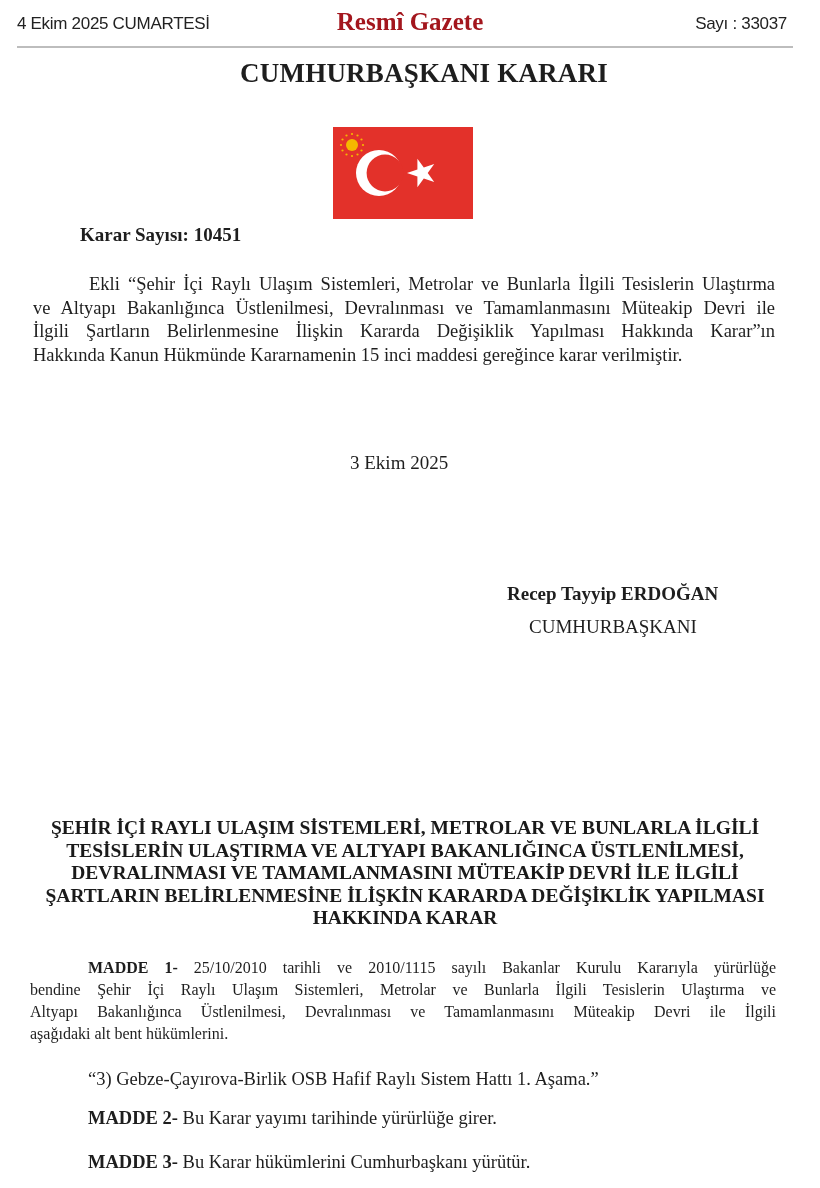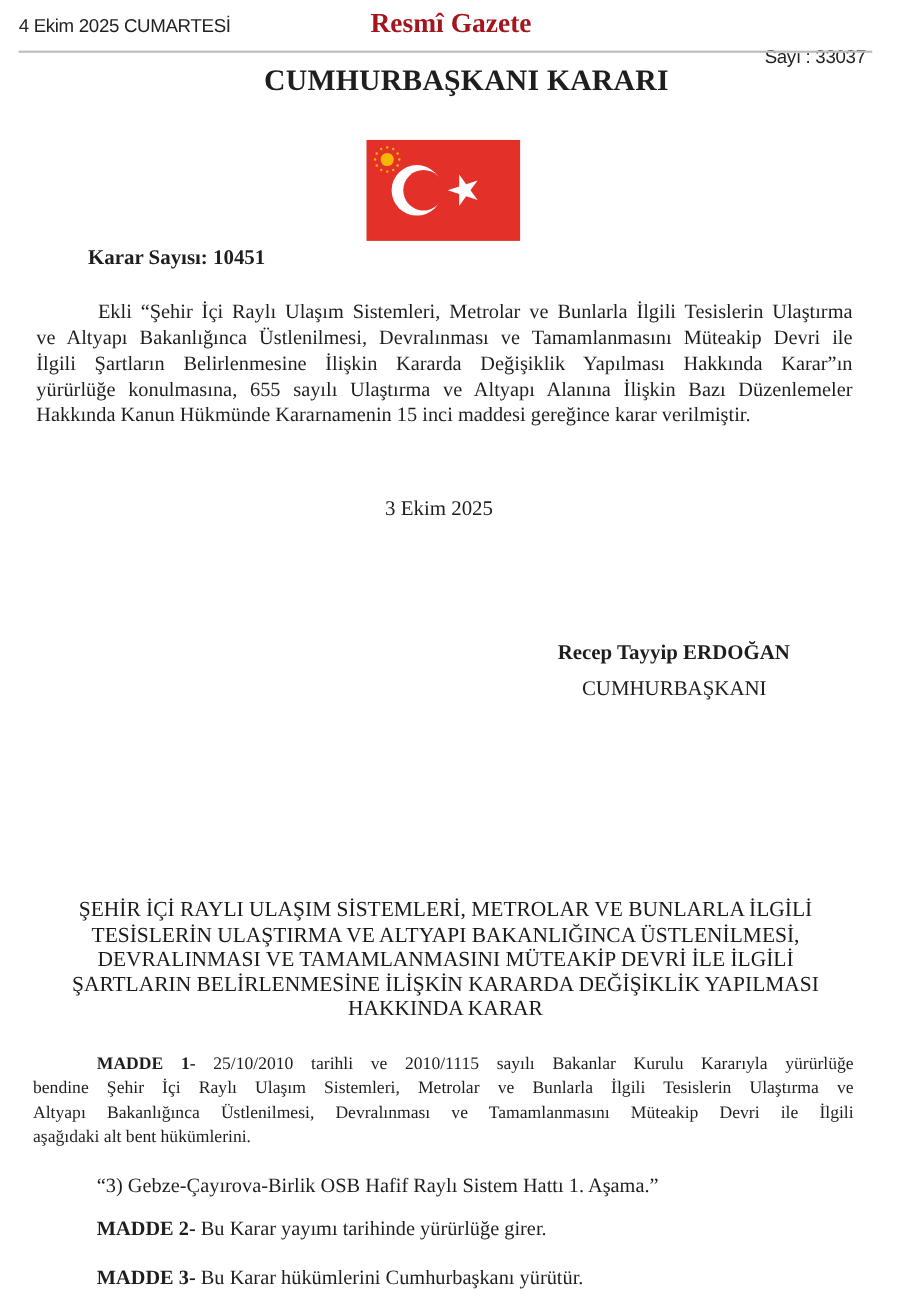--- a/index.html
+++ b/index.html
@@ -1,34 +1,34 @@
 <!DOCTYPE html>
 <html><head>
   <meta charset="utf-8">
   <style>
     html, body { margin: 0; padding: 0; background: #ffffff; }
     body { width: 820px; height: 1188px; position: relative; overflow: hidden; color: #1a1a1a; }
     .abs { position: absolute; }
     .hdr-left, .hdr-right { font-family: "Liberation Sans", sans-serif; font-size: 17px; color: #222; top: 14px; letter-spacing: -0.3px; }
     .hdr-left { left: 17px; }
-    .hdr-right { right: 33px; margin-top: 28px; }
+    .hdr-right { right: 33px; }
     .hdr-brand { left: 0; width: 820px; text-align: center; top: 8px; font-family: "Liberation Serif", serif; font-weight: bold; font-size: 25px; color: #a3161d; }
     .rule { left: 17px; width: 776px; top: 46px; height: 2px; background: #bdbdbd; }
     .title { left: 14px; width: 820px; top: 58px; text-align: center; font-family: "Liberation Serif", serif; font-weight: bold; font-size: 27px; letter-spacing: 0.2px; color: #1e1e1e; }
     .flag { left: 333px; top: 127px; width: 140px; height: 92px; }
     .serif { font-family: "Liberation Serif", serif; font-size: 18.5px; color: #1e1e1e; }
     .karar-no { left: 80px; top: 224px; font-weight: bold; font-size: 19px; }
     .para { left: 33px; width: 742px; top: 273px; line-height: 23.5px; }
     .line { display: block; text-align: justify; text-align-last: justify; white-space: nowrap; height: 23.5px; }
     .line.last { text-align-last: left; }
     .line.indent { padding-left: 56px; }
     .date { left: 350px; top: 452px; font-size: 19px; text-align: center; }
     .sig-name { left: 507px; top: 583px; font-weight: bold; font-size: 19px; }
     .sig-title { left: 529px; top: 616px; font-size: 19px; }
-    .heading { left: 30px; width: 750px; top: 817px; text-align: center; font-family: "Liberation Serif", serif; font-weight: normal; font-size: 19.5px; line-height: 22.5px; color: #1a1a1a; }
+    .heading { left: 30px; width: 750px; top: 817px; text-align: center; font-family: "Liberation Serif", serif; font-weight: bold; font-size: 19.5px; line-height: 22.5px; color: #1a1a1a; }
     .heading span { display: block; white-space: nowrap; }
     .madde1 { left: 30px; width: 746px; top: 957px; line-height: 22px; font-size: 16px; }
     .madde1 .line { height: 22px; }
     .madde1 .line.indent { padding-left: 58px; }
     .quote { left: 88px; top: 1069px; font-size: 18.5px; }
     .m2 { left: 88px; top: 1108px; font-size: 18.5px; }
     .m3 { left: 88px; top: 1152px; font-size: 18.5px; }
     b.lbl { font-weight: bold; }
   </style>
 </head>
@@ -67,21 +67,20 @@
 
   <polygon fill="#ffffff" points="74,46 84.4,42.6 84.4,31.7 90.8,40.5 101.2,37.1 94.7,46 101.2,54.9 90.8,51.5 84.4,60.3 84.4,49.4"></polygon>
 </svg>
 
 <div class="abs serif karar-no">Karar Sayısı: 10451</div>
 
 <div class="abs serif para">
   <span class="line indent">Ekli “Şehir İçi Raylı Ulaşım Sistemleri, Metrolar ve Bunlarla İlgili Tesislerin Ulaştırma</span>
   <span class="line">ve Altyapı Bakanlığınca Üstlenilmesi, Devralınması ve Tamamlanmasını Müteakip Devri ile</span>
   <span class="line">İlgili Şartların Belirlenmesine İlişkin Kararda Değişiklik Yapılması Hakkında Karar”ın</span>
-  <span class="line">yürürlüğe konulmasına, 655 sayılı Ulaştırma ve Altyapı Alanına İlişkin Bazı Düzenlemeler</span>
   <span class="line last">Hakkında Kanun Hükmünde Kararnamenin 15 inci maddesi gereğince karar verilmiştir.</span>
 </div>
 
 <div class="abs serif date">3 Ekim 2025</div>
 <div class="abs serif sig-name">Recep Tayyip ERDOĞAN</div>
 <div class="abs serif sig-title">CUMHURBAŞKANI</div>
 
 <div class="abs heading">
   <span>ŞEHİR İÇİ RAYLI ULAŞIM SİSTEMLERİ, METROLAR VE BUNLARLA İLGİLİ</span>
   <span>TESİSLERİN ULAŞTIRMA VE ALTYAPI BAKANLIĞINCA ÜSTLENİLMESİ,</span>

